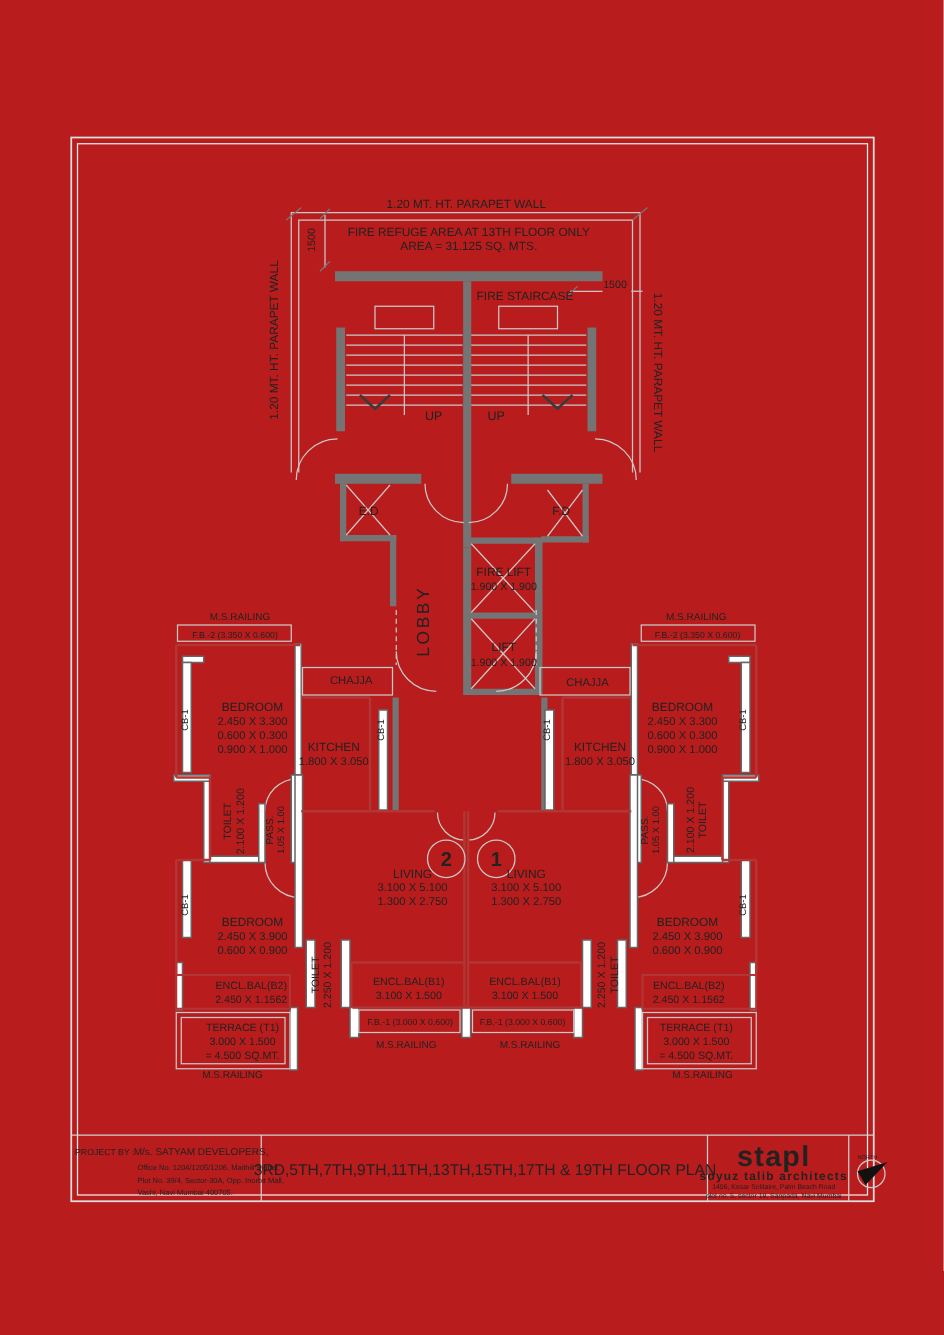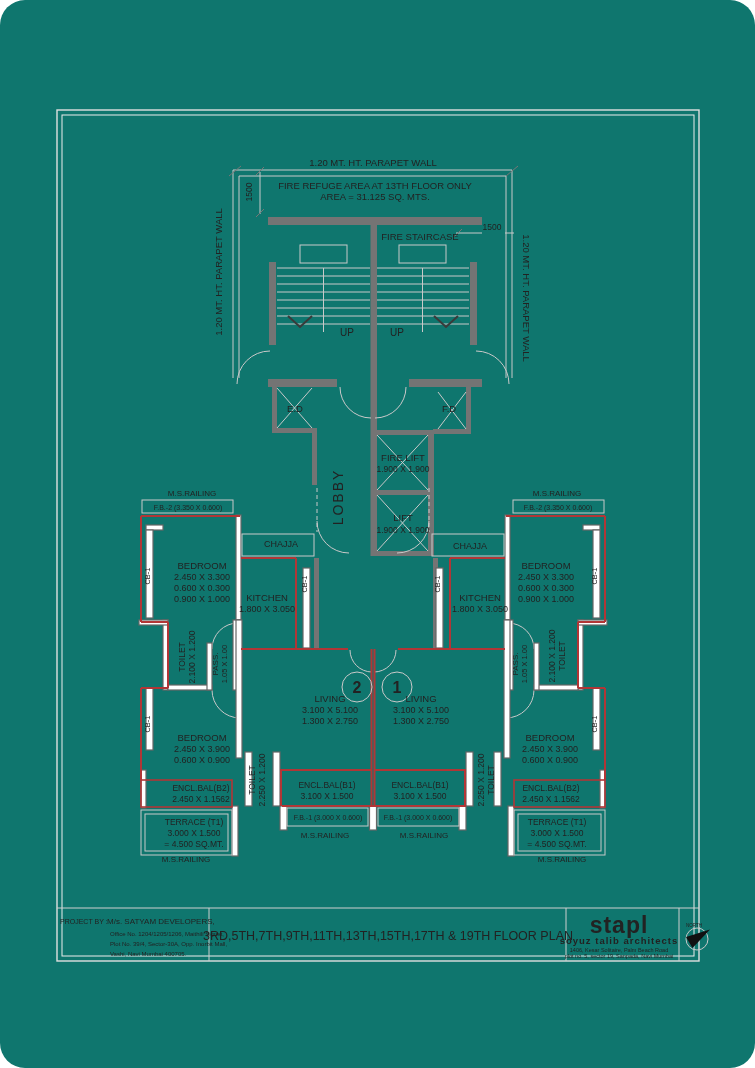--- a/index.html
+++ b/index.html
@@ -1,17 +1,17 @@
 <!DOCTYPE html>
 <html><head>
 <meta charset="utf-8">
 <style>
   html,body{margin:0;padding:0;background:#fff;}
-  .sheet{position:relative;width:755px;height:1068px;background:#0f766e;overflow:hidden;
-         font-family:"Liberation Sans",sans-serif;border-radius:25px;}
+  .sheet{position:relative;width:755px;height:1068px;background:#b91c1c;overflow:hidden;
+         font-family:"Liberation Sans",sans-serif;}
   svg text{fill:#222;font-family:"Liberation Sans",sans-serif;}
   .t{text-anchor:middle;}
   .ts{text-anchor:start;}
   .f45{font-size:4.5px;} .f55{font-size:5.5px;} .f6{font-size:6px;}
   .f7{font-size:7px;}   .f75{font-size:7.5px;} .f8{font-size:8px;}
   .f85{font-size:8.5px;}.f9{font-size:9px;}    .f95{font-size:9.5px;}
   .f10{font-size:10px;} .f125{font-size:12.5px;}
   .lobby{font-size:14px;letter-spacing:2px;}
   .unit{font-size:16px;font-weight:bold;}
   .logo{font-size:23px;font-weight:900;letter-spacing:1px;}

